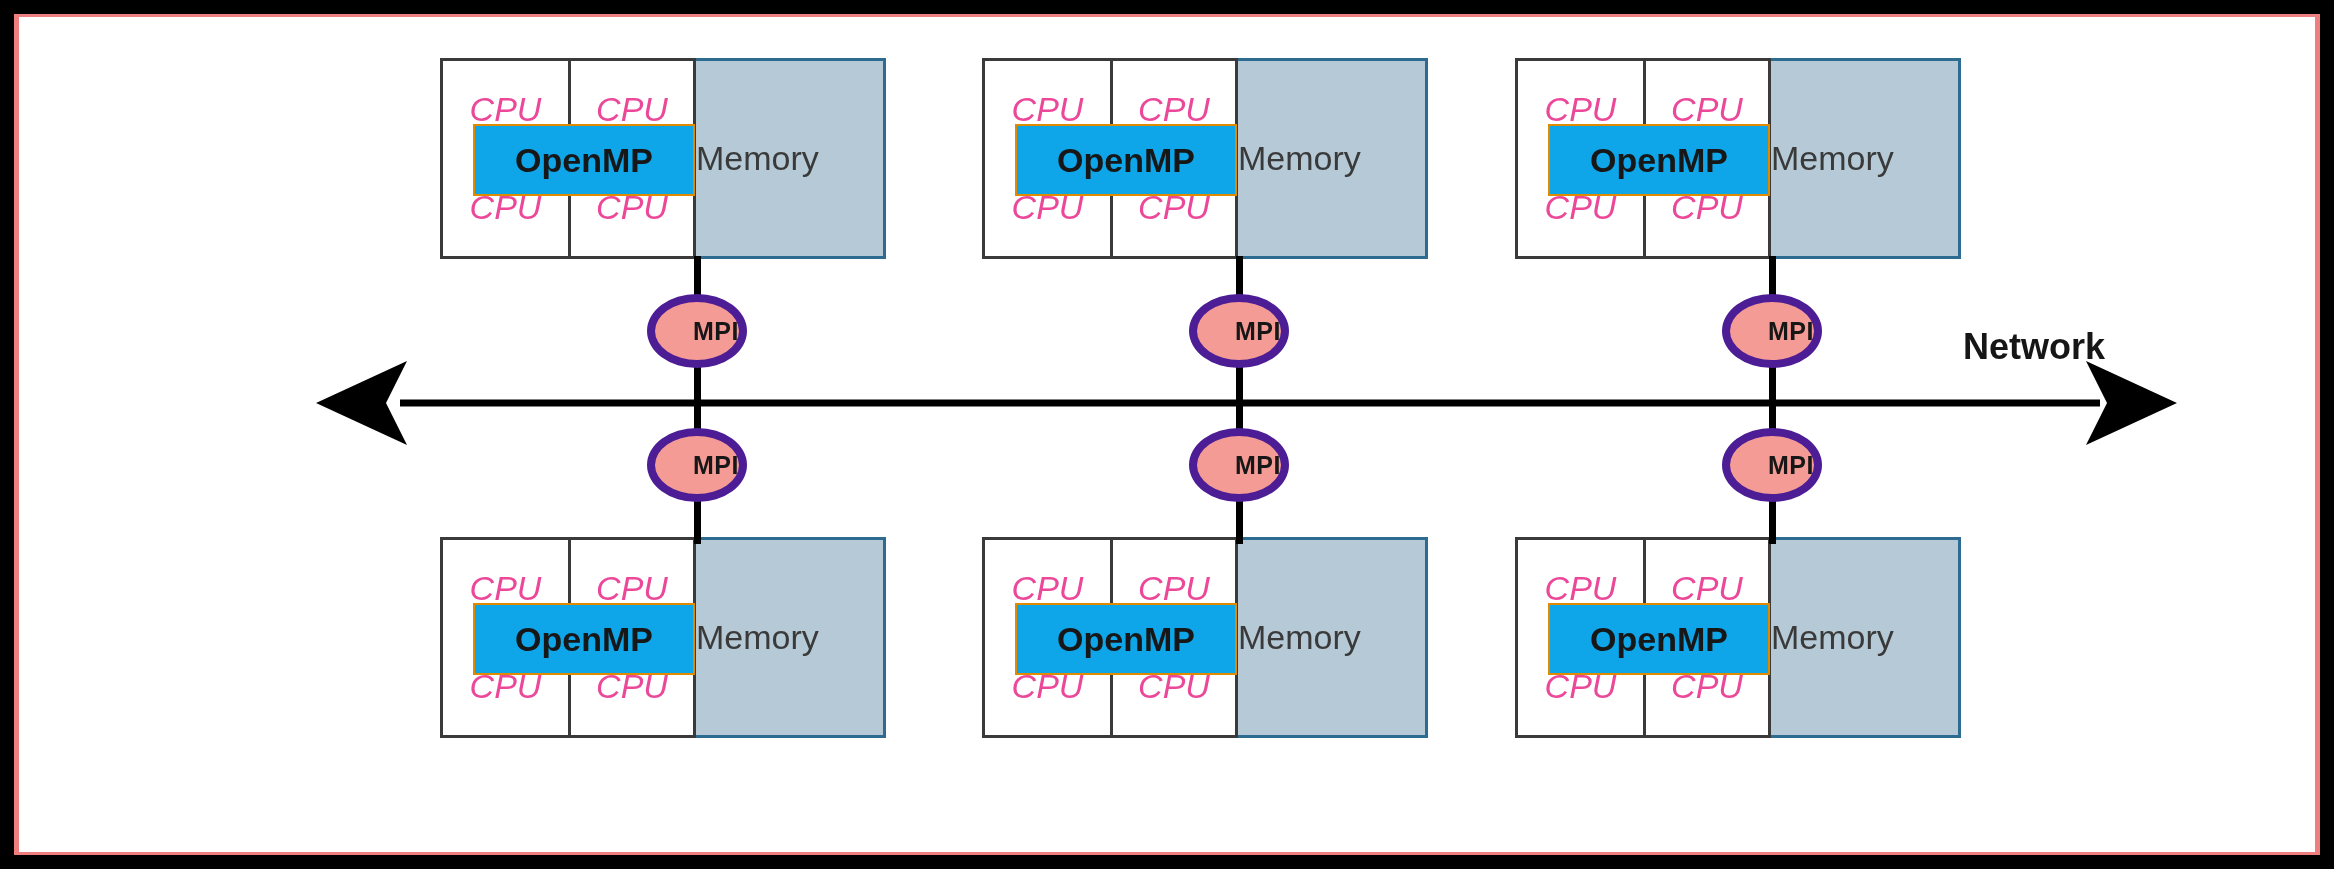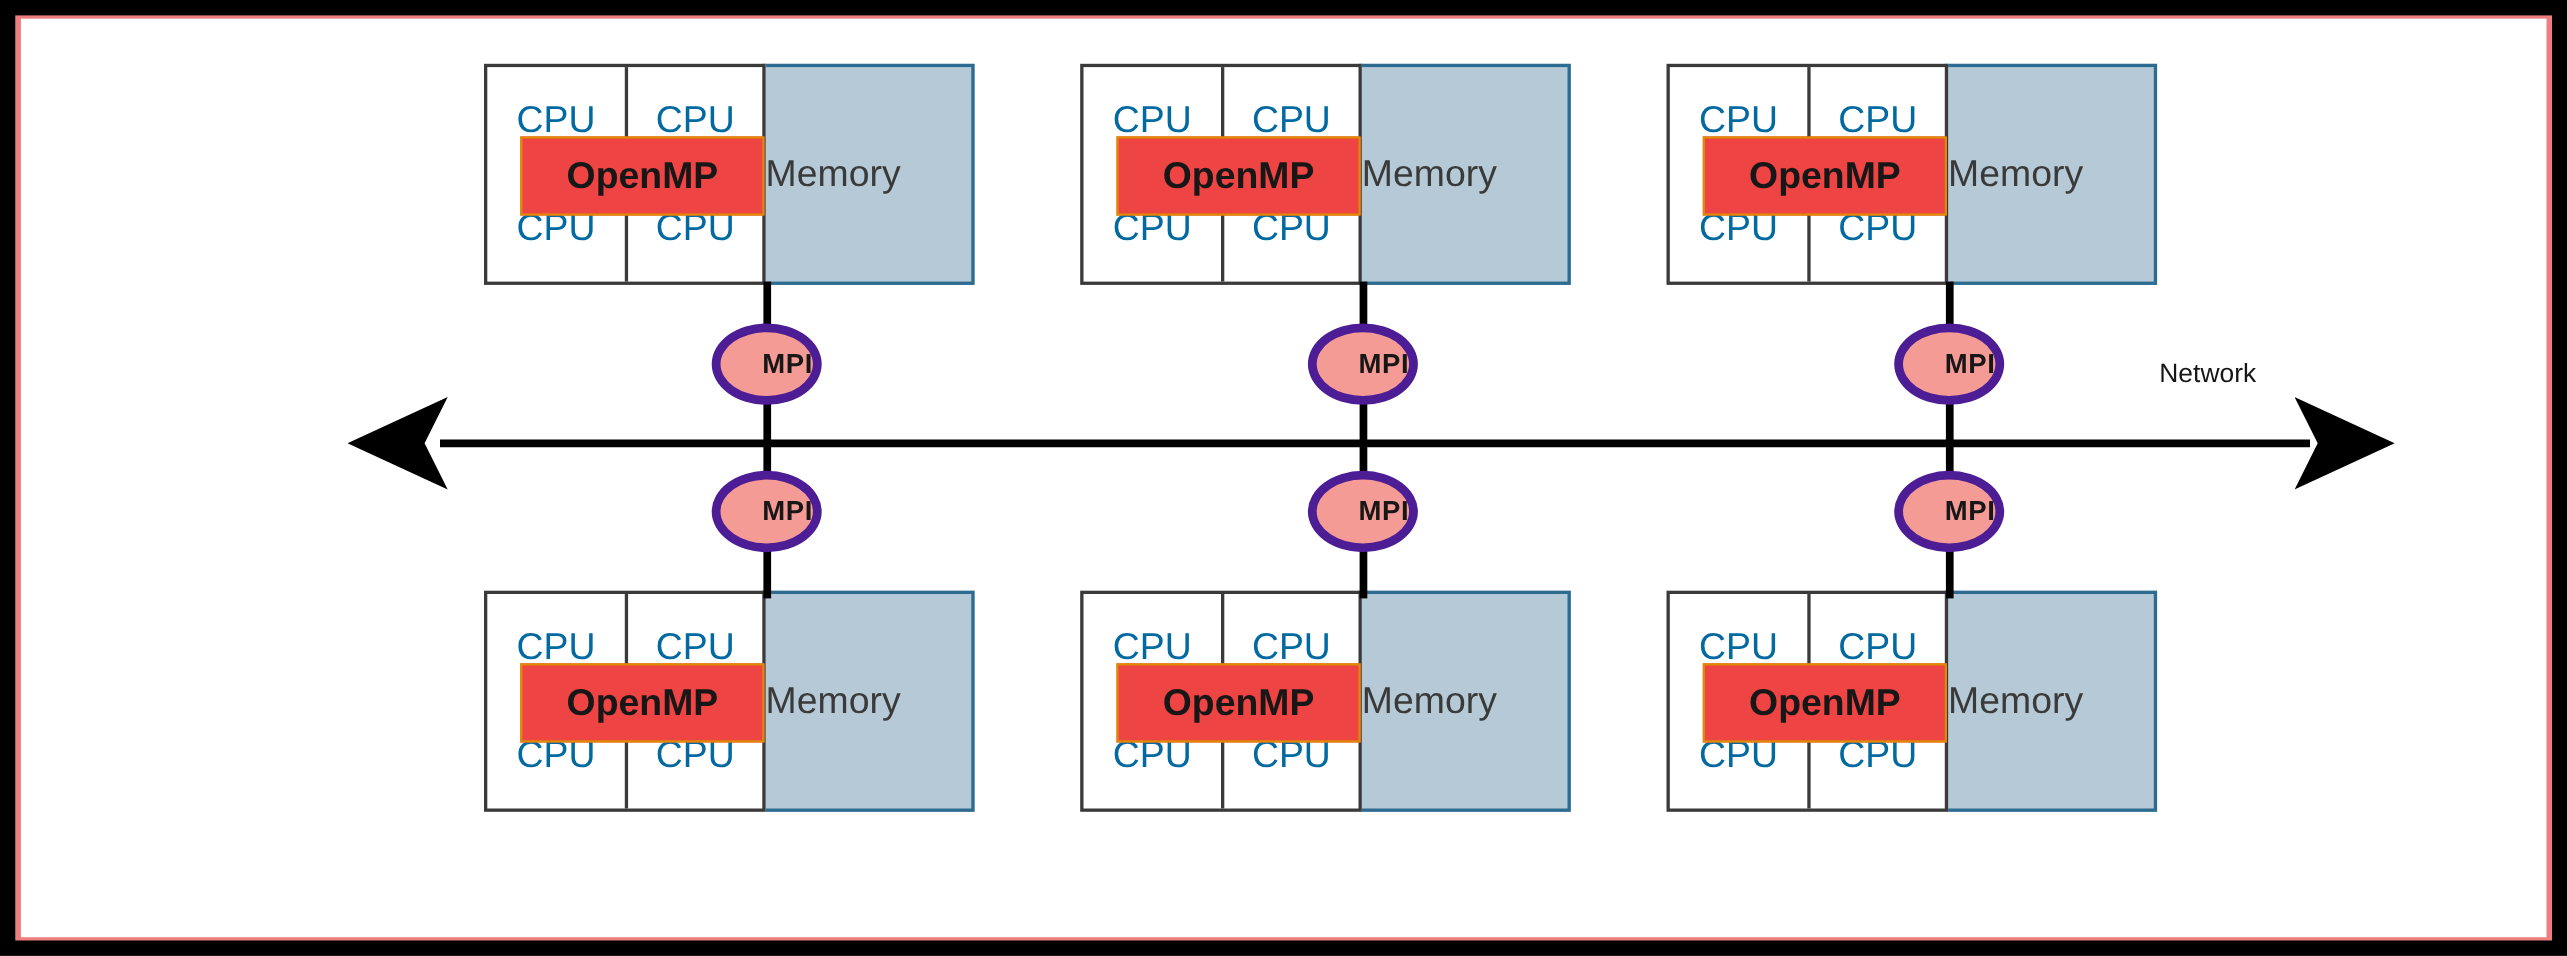--- a/index.html
+++ b/index.html
@@ -64,22 +64,23 @@
     grid-template-columns: 1fr 1fr;
     grid-template-rows: 1fr 1fr;
     z-index: 2;
   }
   .cpu-cell {
     position: relative;
     display: flex;
     align-items: center;
     justify-content: center;
     font-size: 34px;
-    color: #0369a1;
-    box-sizing: border-box;
+    color: #ec4899;
+    box-sizing: border-box;
+    font-style: italic;
   }
   .cpu-cell.col-r { border-left: 3px solid #3a3a3a; }
 
   .memory-box {
     position: absolute;
     left: 253px;
     top: 0;
     width: 193px;
     height: 201px;
     box-sizing: border-box;
@@ -92,21 +93,21 @@
     color: #3a3a3a;
     z-index: 1;
   }
   .openmp-bar {
     position: absolute;
     left: 33px;
     top: 66px;
     width: 222px;
     height: 72px;
     box-sizing: border-box;
-    background: #ef4444;
+    background: #0ea5e9;
     border: 2px solid #e08a00;
     display: flex;
     align-items: center;
     justify-content: center;
     font-size: 34px;
     font-weight: bold;
     color: #171717;
     z-index: 5;
   }
 
@@ -138,22 +139,22 @@
   }
   .netline-svg {
     position: absolute;
     left: 0;
     top: 0;
     z-index: 4;
     pointer-events: none;
   }
   .network-label {
     position: absolute;
-    font-size: 24px;
-    font-weight: normal;
+    font-size: 36px;
+    font-weight: bold;
     color: #161616;
     white-space: nowrap;
     z-index: 6;
   }
 </style>
 </head>
 <body>
 
 <div id="canvas">
 

